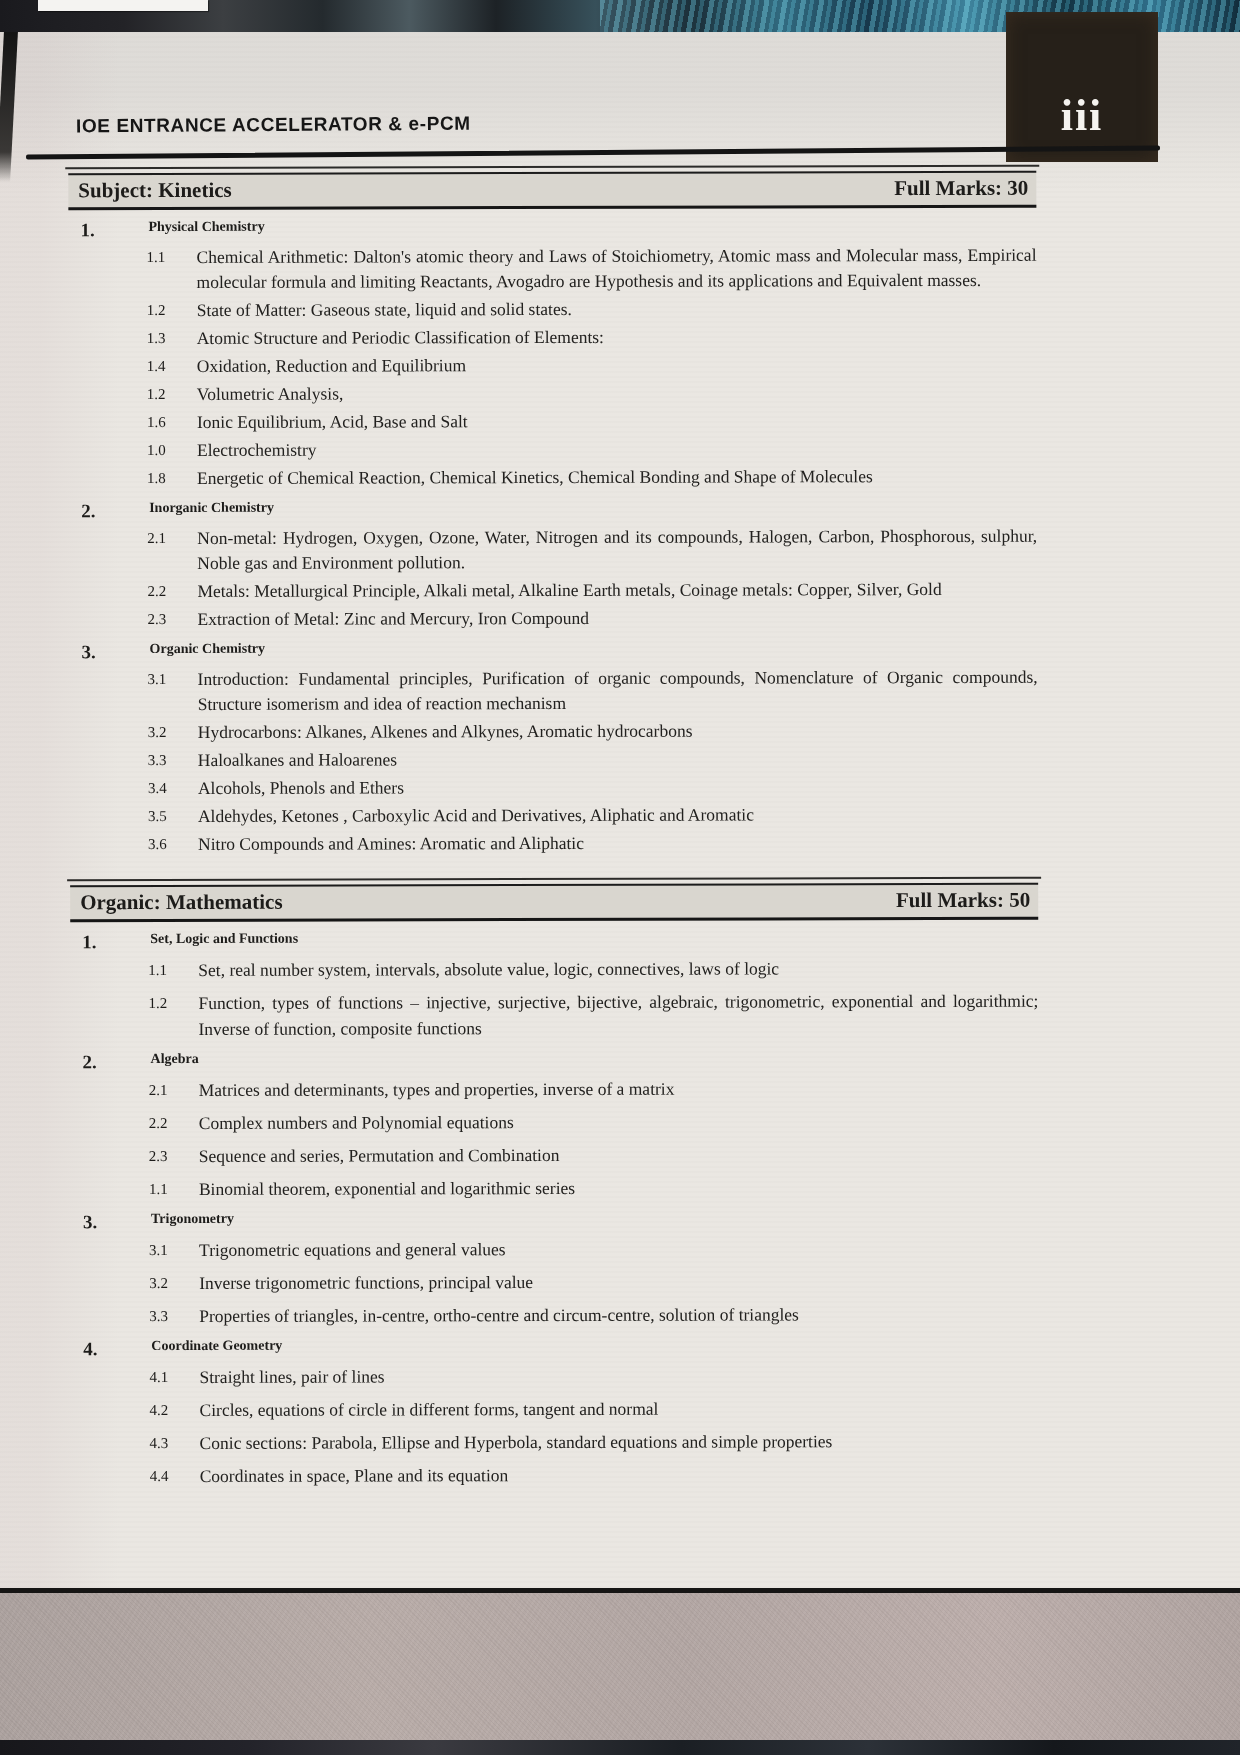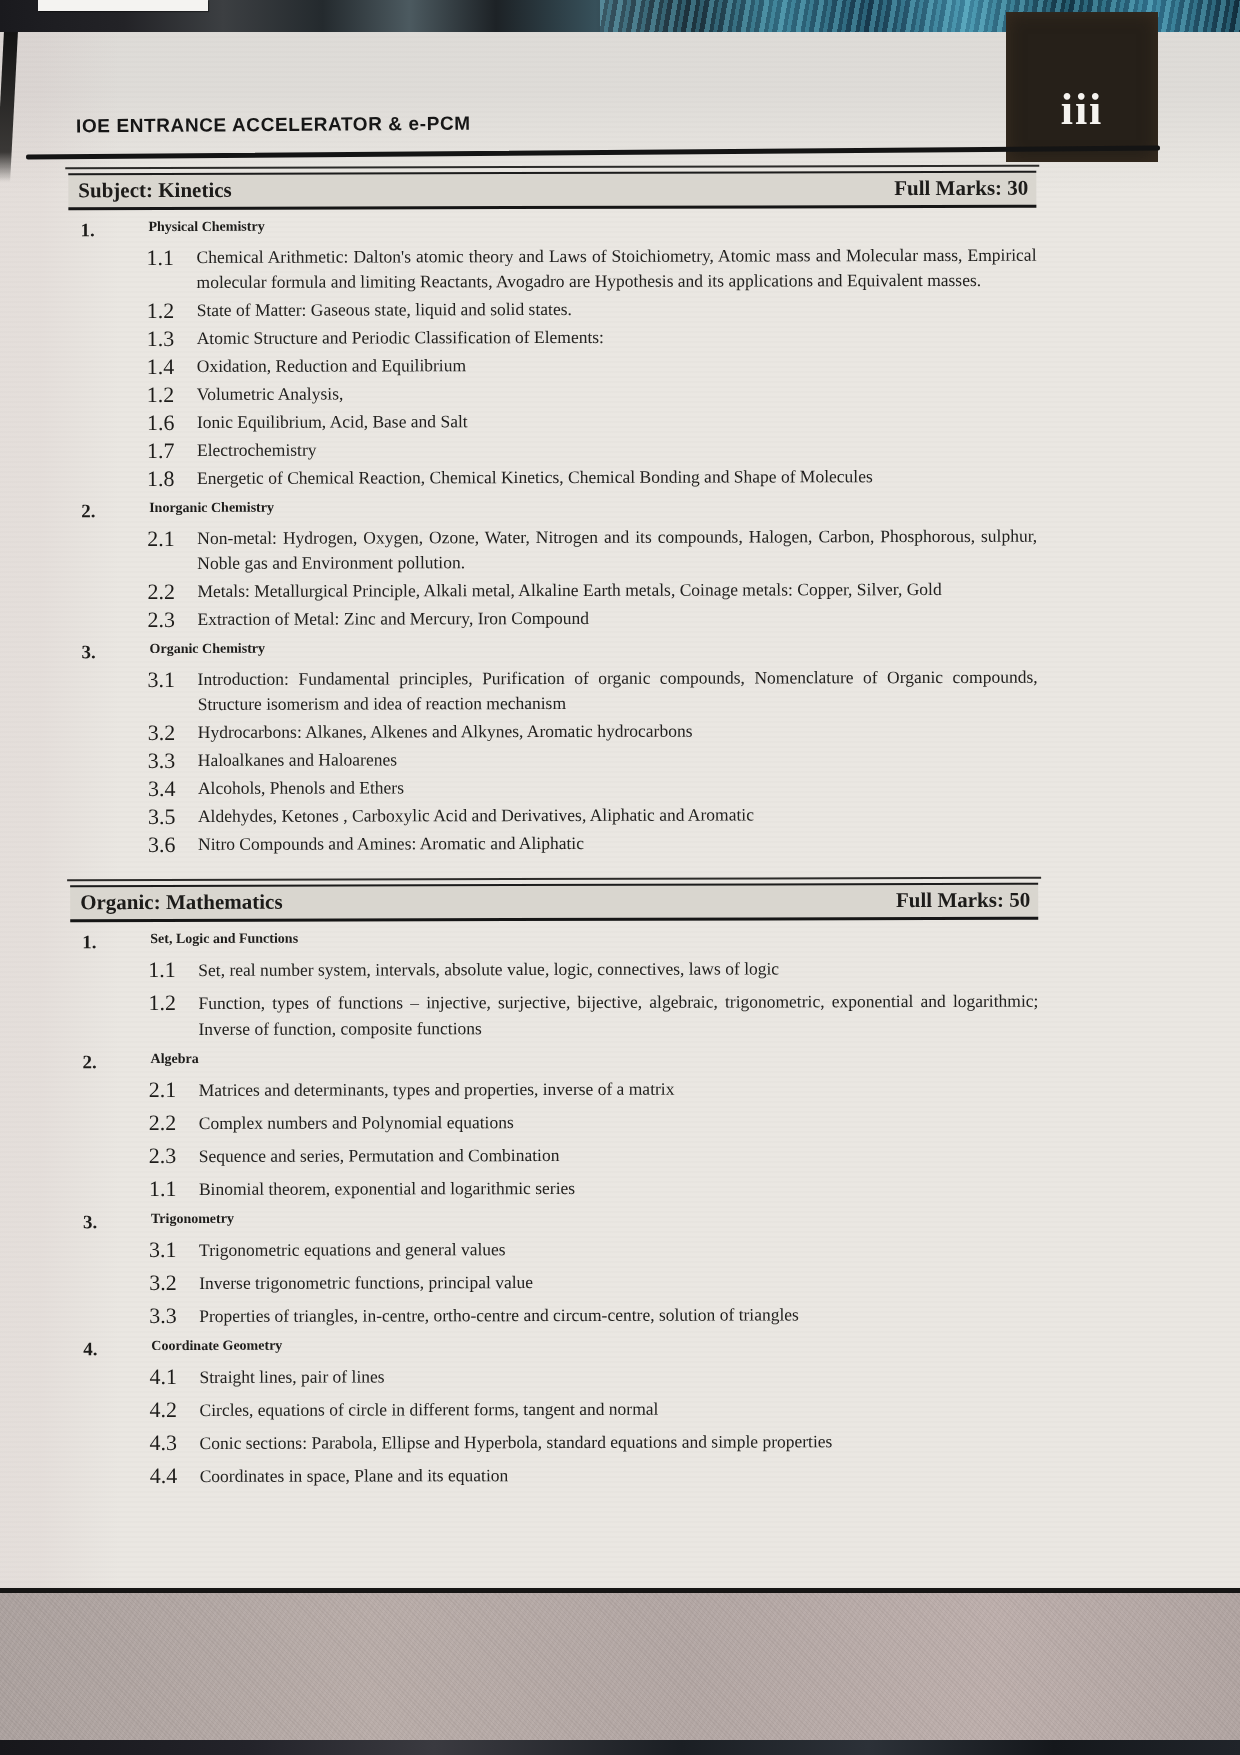--- a/index.html
+++ b/index.html
@@ -55,21 +55,21 @@
   
   .pagenum-box{
     position:absolute;left:1006px;top:-20px;width:152px;height:150px;
     background:var(--pagenumbox_bg);
     box-shadow:inset 0 0 18px rgba(80,60,40,.5);
     display:flex;align-items:flex-end;justify-content:center;
   }
   .pagenum-box .num{
     color:#f5f3ef;font-weight:bold;font-size:44px;line-height:1;
     font-family:"Liberation Serif", serif;
-    padding-bottom:30px;letter-spacing:2px;
+    padding-bottom:24px;letter-spacing:2px;
   }
   
   .book-header{
     position:absolute;left:76px;top:82px;
     font-family:"Liberation Sans", sans-serif;
     font-weight:bold;font-size:19px;letter-spacing:.6px;color:#161616;
     transform:rotate(-.4deg);
   }
   .thick-rule{
     position:absolute;left:26px;top:118px;width:1134px;height:5px;
@@ -92,21 +92,21 @@
   }
   .subject-box::before{
     content:"";position:absolute;left:-3px;right:-3px;top:-8px;height:2px;
     background:#2c2b29;
   }
   .subject-box .marks{font-weight:bold;margin-left:8px;}
   .group-row{display:flex;margin-top:9px;margin-bottom:4px;}
   .group-no{width:68px;padding-left:12px;font-weight:bold;font-size:19px;flex:none;}
   .group-title{font-weight:bold;font-size:14px;}
   .item-row{display:flex;}
-  .item-no{margin-left:78px;width:50px;flex:none;font-size:22px;line-height:25px;}
+  .item-no{margin-left:78px;width:50px;flex:none;font-size:15px;line-height:25px;}
   .item-text{flex:1;font-size:17.5px;line-height:25px;text-align:justify;color:#22211f;}
   .sec-chem .item-row{margin-bottom:3px;}
   .sec-chem .subject-box{margin-bottom:6px;}
   .sec-math{margin-top:28px;}
   .sec-math .subject-box{margin-bottom:8px;}
   .sec-math .item-row{margin-bottom:7px;}
   .sec-math .item-no,.sec-math .item-text{line-height:26px;}
   
   .bottom-band{
     position:absolute;left:0;top:1593px;width:1240px;height:147px;
@@ -168,21 +168,21 @@
           </div>
           <div class="item-row">
             <span class="item-no">1.2</span>
             <span class="item-text">Volumetric Analysis,</span>
           </div>
           <div class="item-row">
             <span class="item-no">1.6</span>
             <span class="item-text">Ionic Equilibrium, Acid, Base and Salt</span>
           </div>
           <div class="item-row">
-            <span class="item-no">1.7</span>
+            <span class="item-no">1.0</span>
             <span class="item-text">Electrochemistry</span>
           </div>
           <div class="item-row">
             <span class="item-no">1.8</span>
             <span class="item-text">Energetic of Chemical Reaction, Chemical Kinetics, Chemical Bonding and Shape of Molecules</span>
           </div>
           <div class="group-row">
             <span class="group-no">2.</span>
             <span class="group-title">Inorganic Chemistry</span>
           </div>

